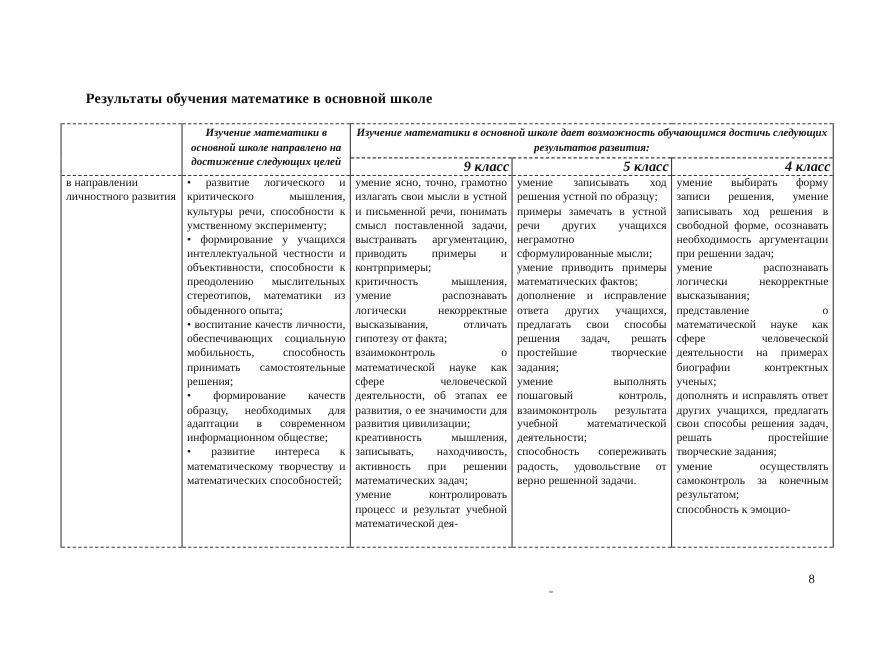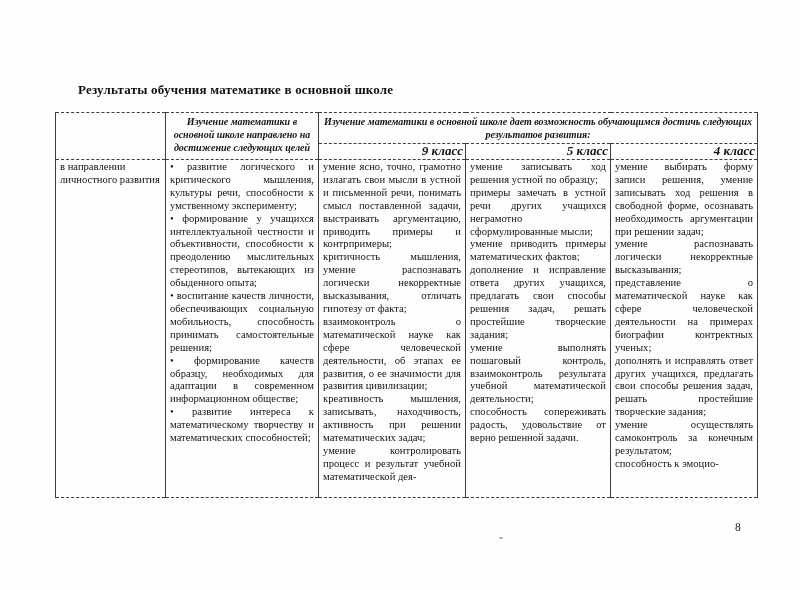--- a/index.html
+++ b/index.html
@@ -76,21 +76,21 @@
       </tr>
       <tr>
         <td>
           <div class="clip dir-cell cell">
               <p>в направлении личностного развития</p>
             </div>
         </td>
         <td>
           <div class="clip cell">
               <p>• развитие логического и критического мышления, культуры речи, способности к умственному эксперименту;</p>
-              <p>• формирование у учащихся интеллектуальной честности и объективности, способности к преодолению мыслительных стереотипов, вытекающих из обыденного опыта;</p>
+              <p>• формирование у учащихся интеллектуальной честности и объективности, способности к преодолению мыслительных стереотипов, математики из обыденного опыта;</p>
               <p>• воспитание качеств личности, обеспечивающих социальную мобильность, способность принимать самостоятельные решения;</p>
               <p>• формирование качеств образцу, необходимых для адаптации в современном информационном обществе;</p>
               <p>• развитие интереса к математическому творчеству и математических способностей;</p>
             </div>
         </td>
         <td>
           <div class="clip cell">
               <p>умение ясно, точно, грамотно излагать свои мысли в устной и письменной речи, понимать смысл поставленной задачи, выстраивать аргументацию, приводить примеры и контрпримеры;</p>
               <p>критичность мышления, умение распознавать логически некорректные высказывания, отличать гипотезу от факта;</p>
               <p>взаимоконтроль о математической науке как сфере человеческой деятельности, об этапах ее развития, о ее значимости для развития цивилизации;</p>

